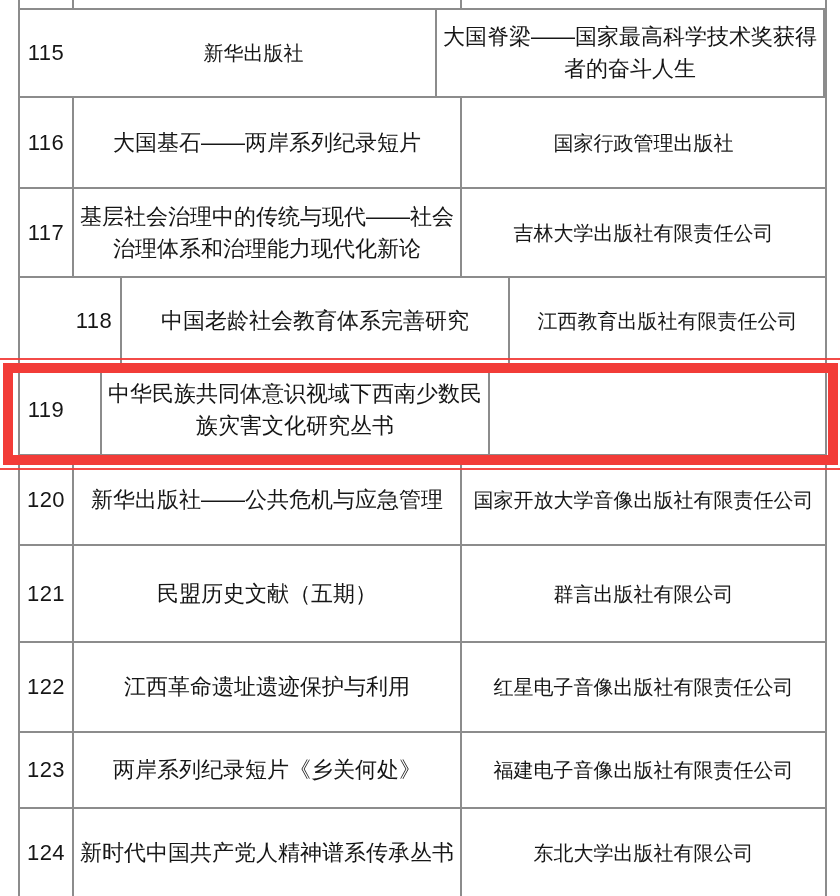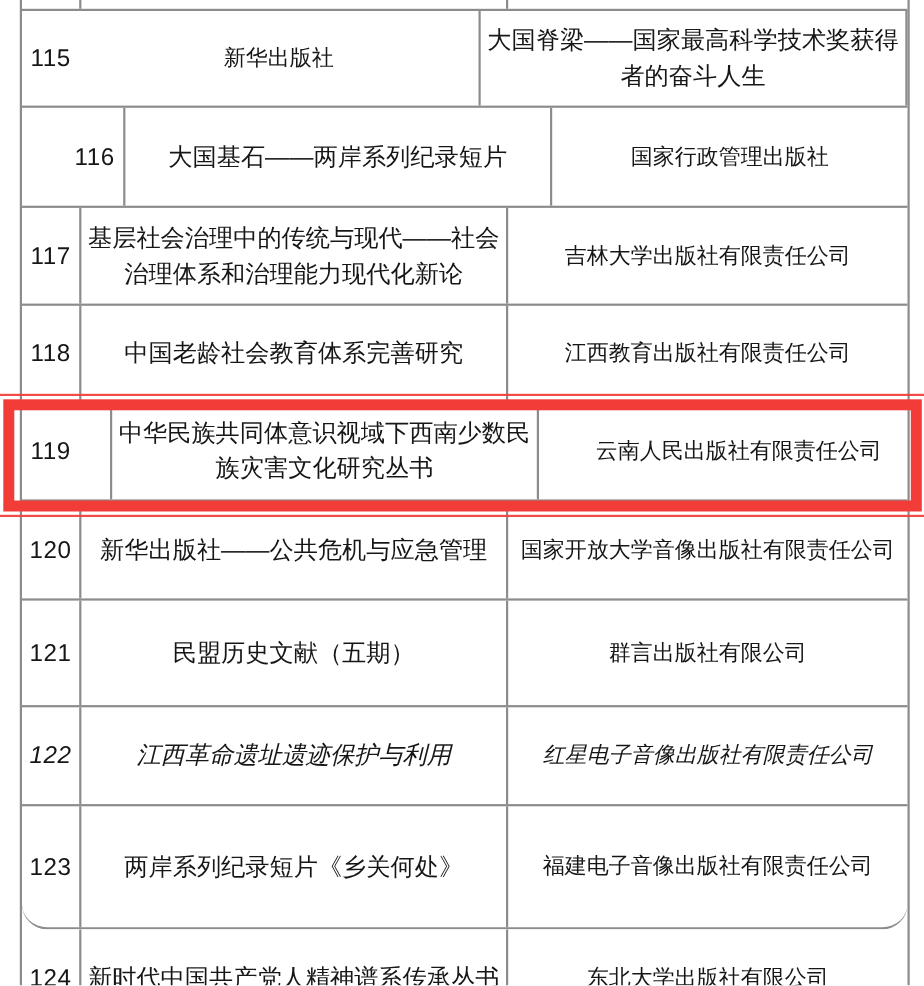--- a/index.html
+++ b/index.html
@@ -22,28 +22,28 @@
     border-left:2px solid var(--grid);
     border-right:2px solid var(--grid);
   }
   .row{
     display:flex;
     box-sizing:border-box;
     border-bottom:2px solid var(--grid);
   }
   .row:nth-child(1){height:90px;}
   .row:nth-child(2){height:88px;gap:13px;}
-  .row:nth-child(3){height:91px;padding-left:40px;}
+  .row:nth-child(3){height:91px;}
   .row:nth-child(4){height:89px;}
-  .row:nth-child(5){height:88px;}
+  .row:nth-child(5){height:88px;padding-left:48px;}
   .row:nth-child(6){height:90px;gap:28px;}
   .row:nth-child(7){height:90px;}
   .row:nth-child(8){height:97px;}
-  .row:nth-child(9){height:90px;font-style:italic;}
-  .row:nth-child(10){height:112px;border-radius:23px;}
+  .row:nth-child(9){height:90px;}
+  .row:nth-child(10){height:76px;}
   .row:nth-child(11){height:90px;}
   .cell{
     box-sizing:border-box;
     display:flex;align-items:center;justify-content:center;
     text-align:center;
     color:var(--ink);
     overflow:hidden;
   }
   .cell.no{
     width:52px;
@@ -118,21 +118,20 @@
 
     <div class="row">
       <div class="cell no">118</div>
       <div class="cell title">中国老龄社会教育体系完善研究</div>
       <div class="cell publisher">江西教育出版社有限责任公司</div>
     </div>
 
     <div class="row">
       <div class="cell no">119</div>
       <div class="cell title">中华民族共同体意识视域下西南少数民族灾害文化研究丛书</div>
-      <div class="cell publisher">云南人民出版社有限责任公司</div>
     </div>
 
     <div class="row">
       <div class="cell no">120</div>
       <div class="cell title">新华出版社——公共危机与应急管理</div>
       <div class="cell publisher">国家开放大学音像出版社有限责任公司</div>
     </div>
 
     <div class="row">
       <div class="cell no">121</div>

